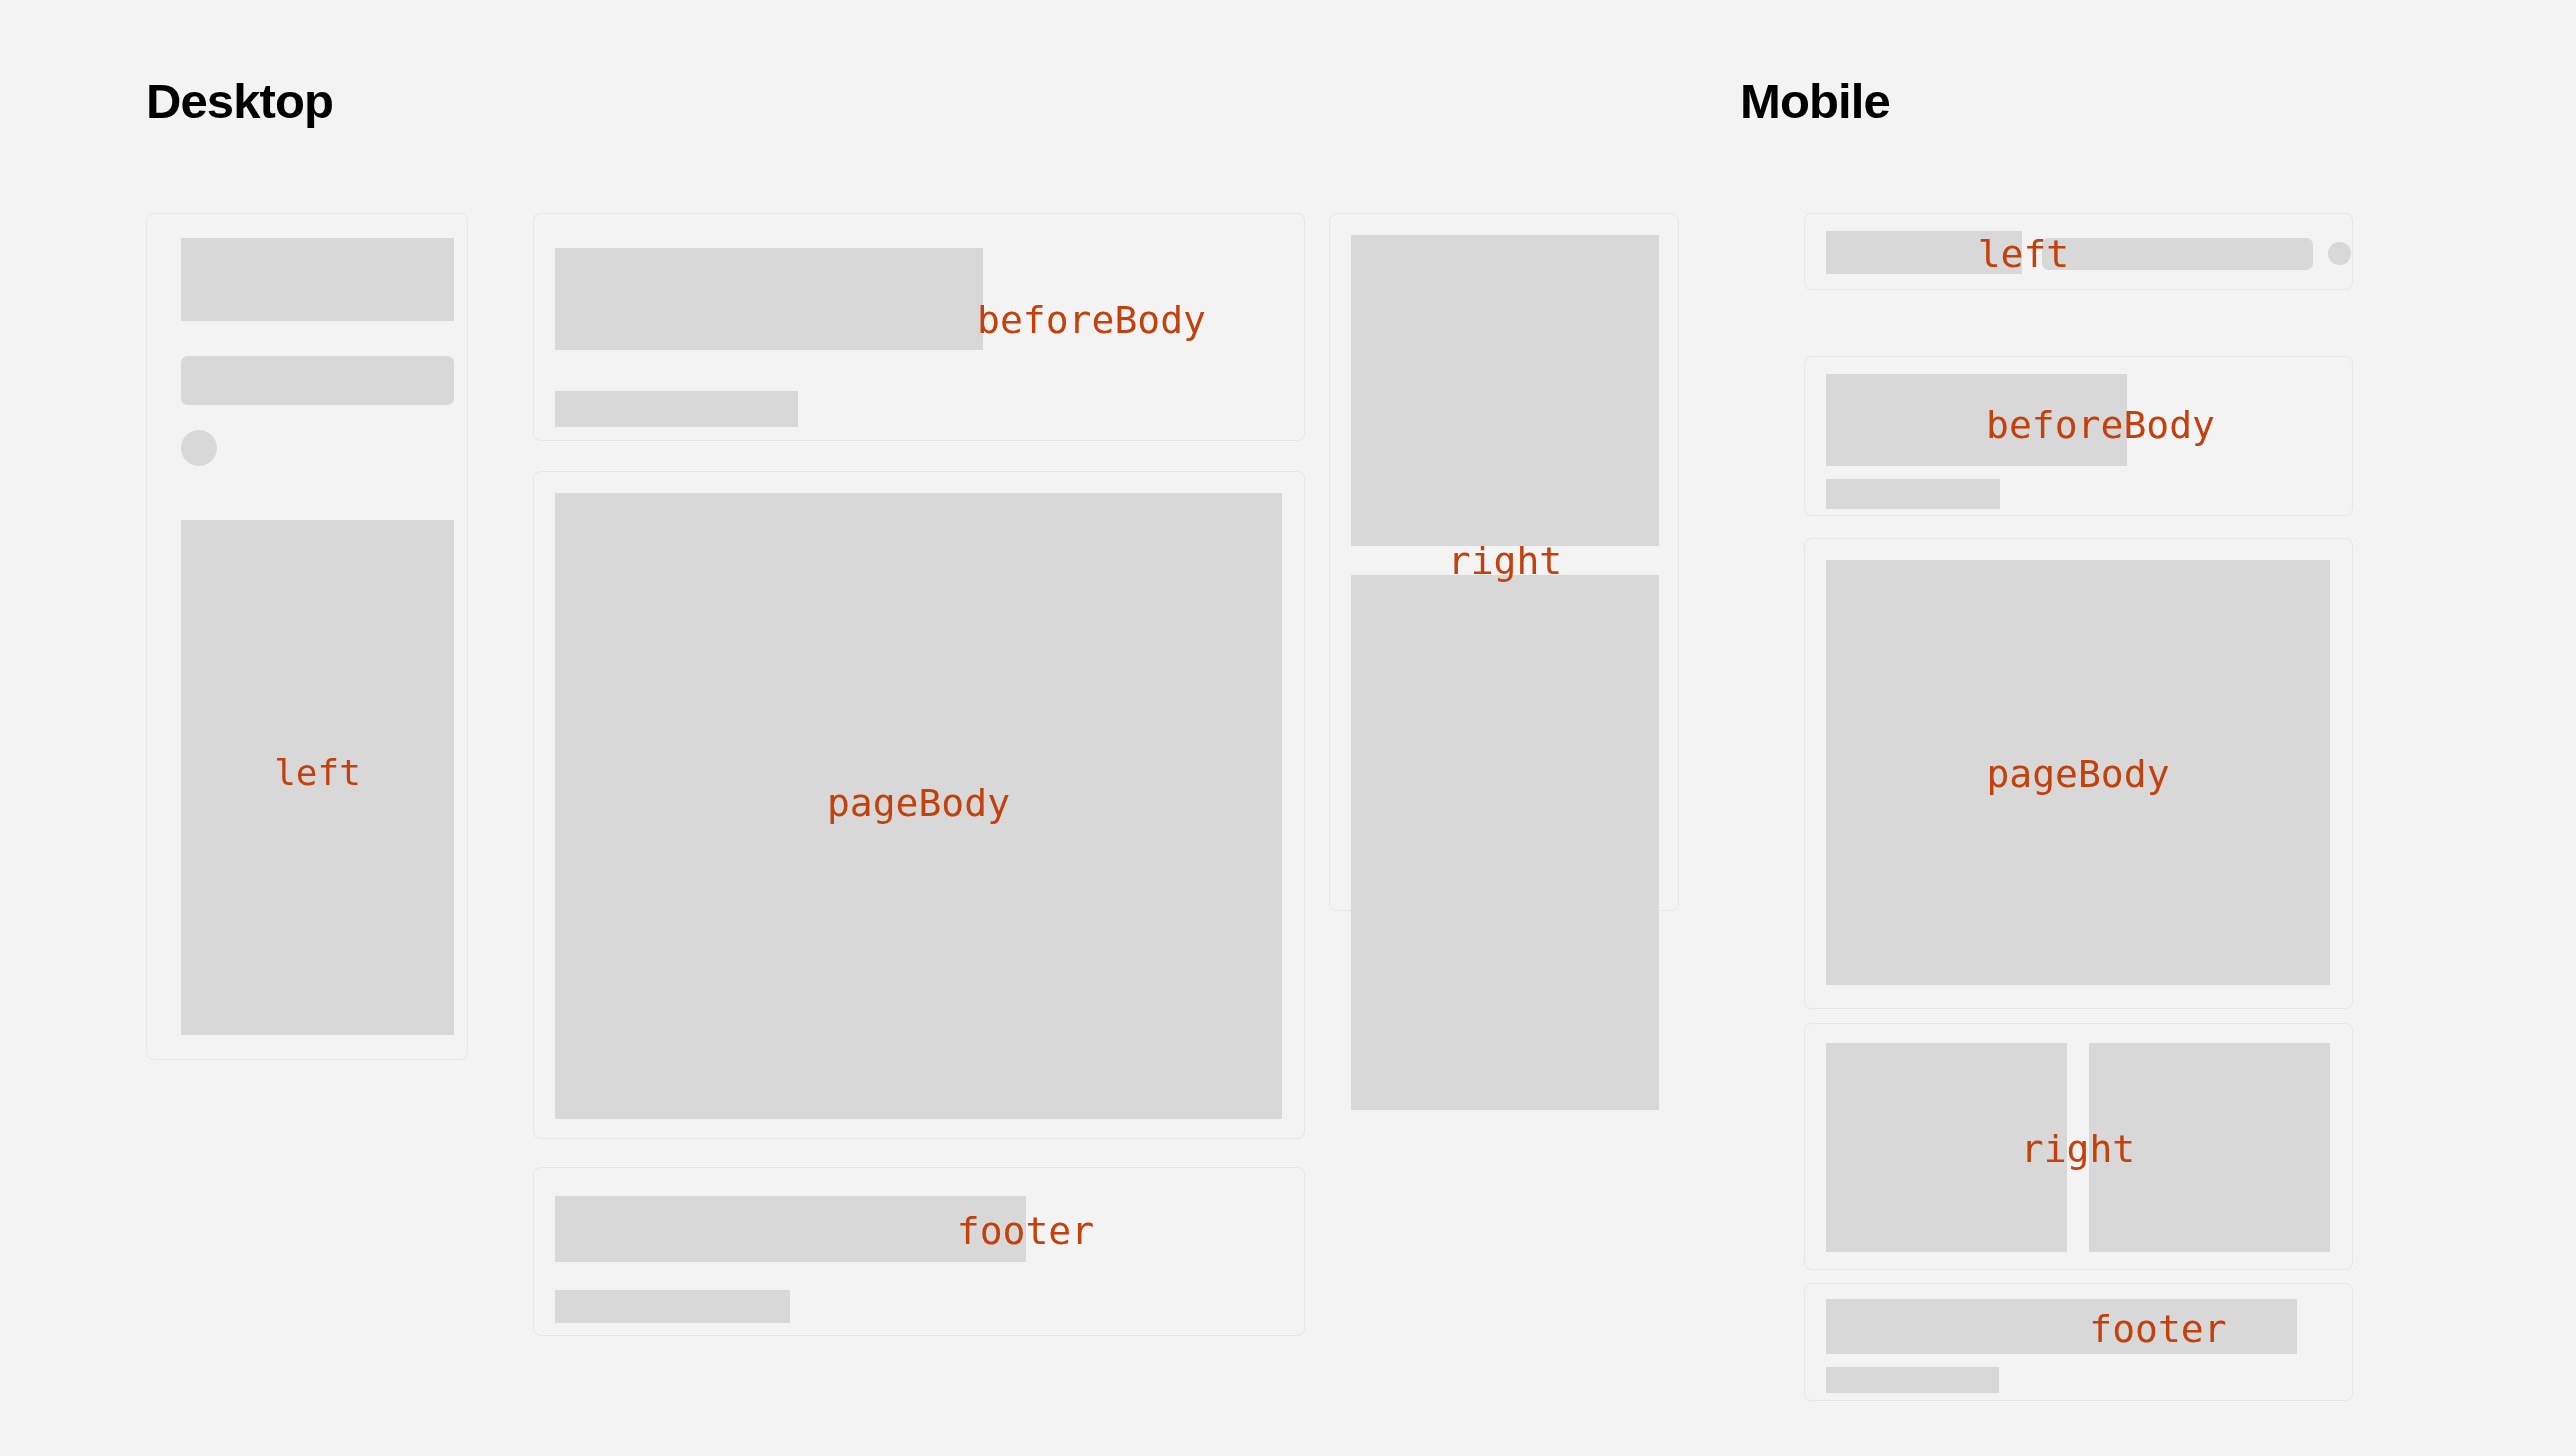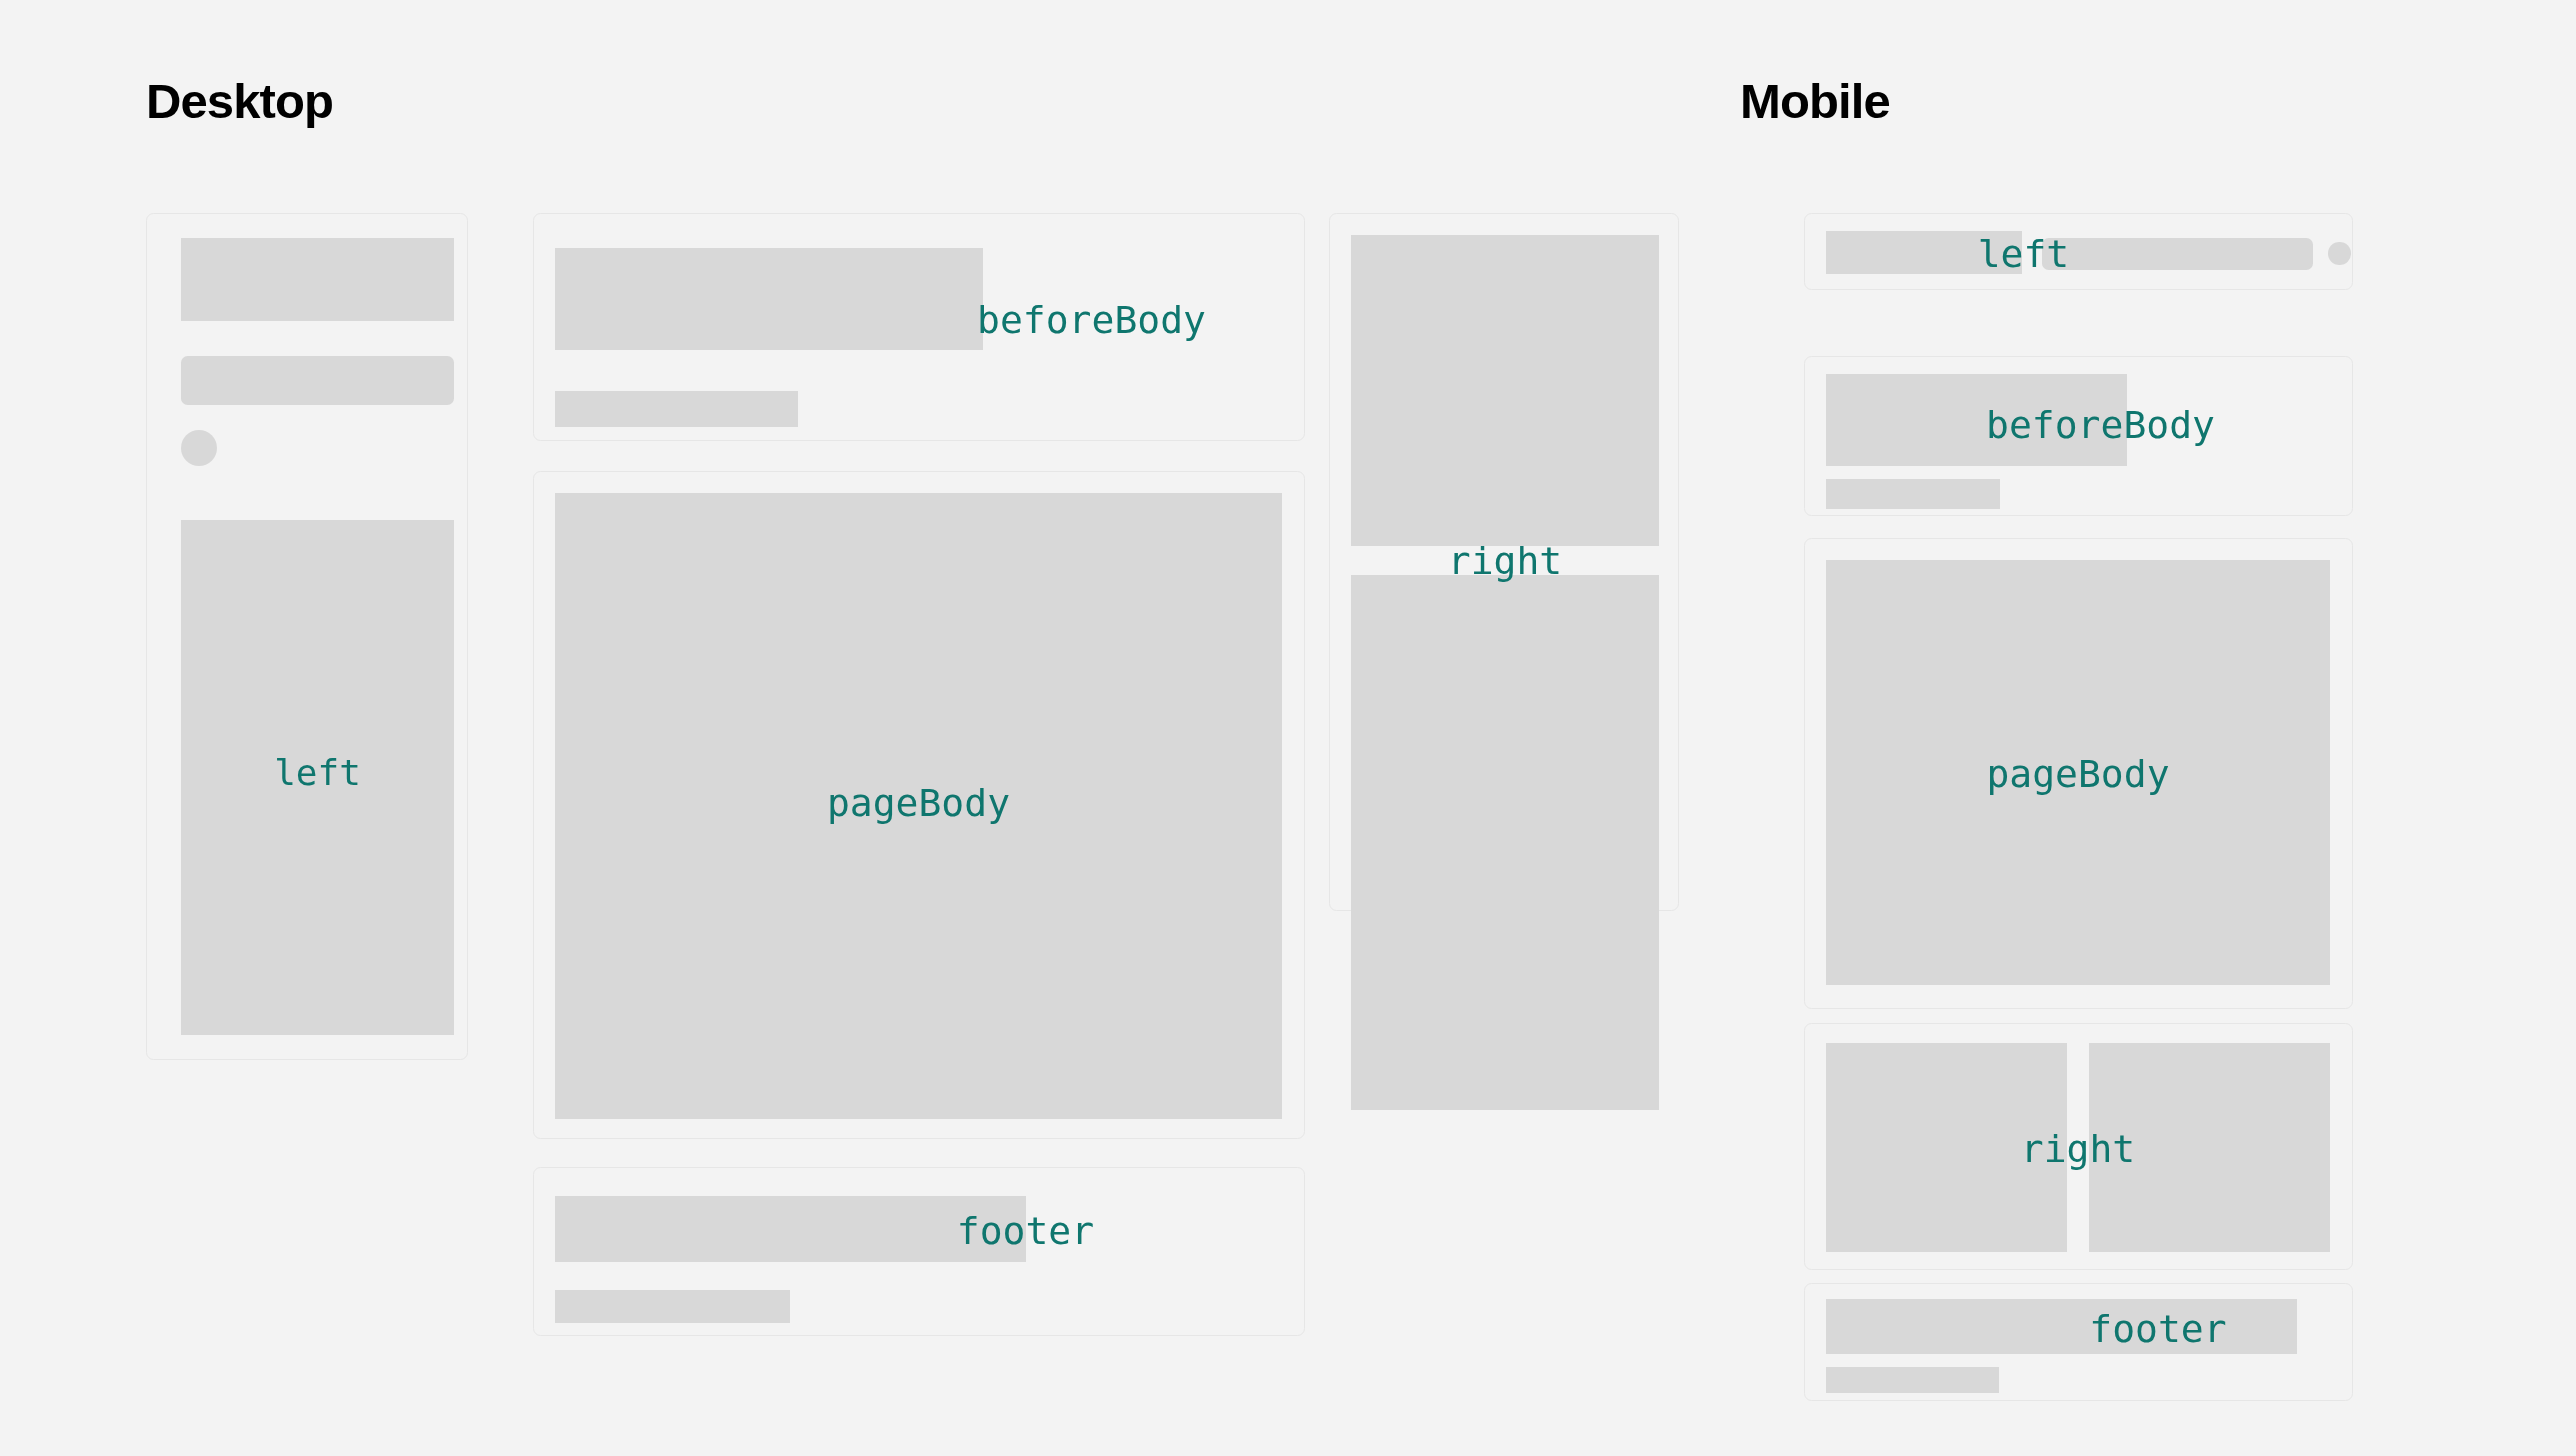--- a/index.html
+++ b/index.html
@@ -46,21 +46,21 @@
     background: #d8d8d8;
   }
   .blk.rounded { border-radius: 6.6px; }
   .blk.circle  { border-radius: 50%; }
 
   
   .slot-label {
     position: absolute;
     font-family: "DejaVu Sans Mono", "Liberation Mono", monospace;
     font-size: 36px;
-    color: #0f766e;
+    color: #c2410c;
     line-height: 1;
     white-space: nowrap;
     text-align: center;
     pointer-events: none;
   }
   .slot-label.lg { font-size: 38px; }
 </style>
 </head>
 <body>
 

